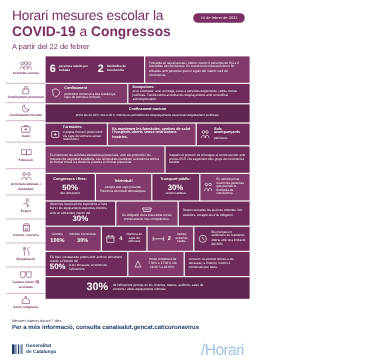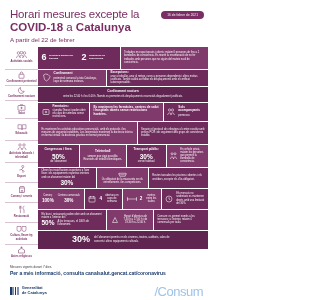--- a/index.html
+++ b/index.html
@@ -82,24 +82,24 @@
   .gen-txt { font-size: 4px; font-weight: 700; color: #1a3a6b; line-height: 4.6px; }
   .salut { font-size: 13px; color: #9fc3e8; font-weight: 400; letter-spacing: -0.5px; }
 </style>
 </head>
 <body>
 
 <div class="page">
 
   <div class="header">
     <div class="title-main">
-      <span>Horari mesures</span><span> excepte la</span>
+      <span>Horari mesures</span><span> escolar la</span>
     </div>
     <div class="title-l2">
-      <span>COVID-18</span><span class="thin"> a </span><span>Catalunya</span>
+      <span>COVID-19</span><span class="thin"> a </span><span>Congressos</span>
     </div>
     <div class="subtitle">A partir del 22 de febrer</div>
     <div class="date-badge">16 de febrer de 2021</div>
   </div>
 
   <div class="body">
 
     <div class="sidebar">
 
       <div class="side-item" style="height:22px">
@@ -444,16 +444,16 @@
         <i></i>
           <i class="sh"></i>
           <i></i>
           <i class="sh"></i>
       </span>
       <span class="gen-txt">
         <span>Generalitat</span><br>
         <span>de Catalunya</span>
       </span>
     </div>
-    <div class="salut">/Consum</div>
+    <div class="salut">/Horari</div>
   </div>
 
 </div>
 
 </body></html>

